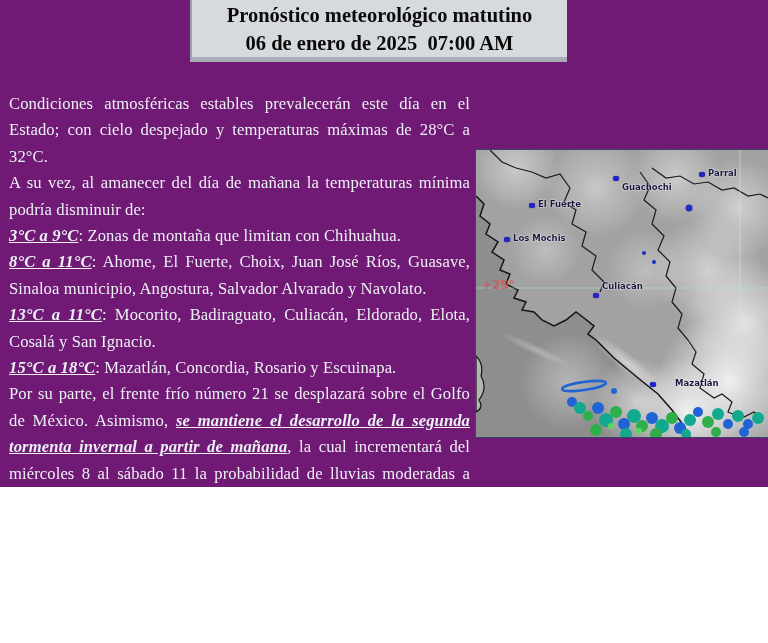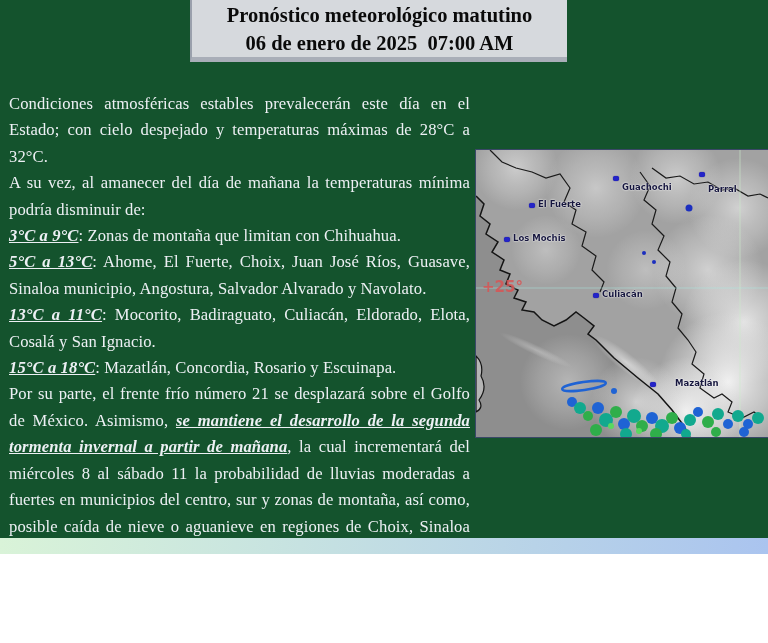--- a/index.html
+++ b/index.html
@@ -1,19 +1,19 @@
 <!DOCTYPE html>
 <html><head>
 <meta charset="utf-8">
 <style>
   * { margin:0; padding:0; box-sizing:border-box; }
   html,body { width:768px; height:643px; }
   .page {
-    position:relative; width:768px; height:554px;
-    background:#14532d; overflow:hidden;
+    position:relative; width:768px; height:487px;
+    background:#701a75; overflow:hidden;
     font-family:"Liberation Serif","DejaVu Serif",serif;
   }
   
   .title-box {
     position:absolute; left:190px; top:0; width:377px; height:62px;
     background:#d6d9dd; border-bottom:5px solid #a9aeb8; border-left:2px solid #9aa0ac;
     display:flex; flex-direction:column; align-items:center; justify-content:center;
     color:#0a0a0a; font-weight:bold; font-size:20.5px; line-height:28px;
     text-align:center; white-space:pre;
   }
@@ -29,21 +29,21 @@
   .map {
     position:absolute; left:476px; top:150px; width:292px; height:287px;
     background:#a2a2a2; box-shadow:0 0 0 1px #3a4868;
   }
   .map svg { position:absolute; left:0; top:0; }
   .map-label {
     position:absolute; font-family:"DejaVu Sans","Liberation Sans",sans-serif;
     font-size:8.5px; font-weight:bold; color:#16163e; white-space:nowrap;
     text-shadow:0 0 2px rgba(255,255,255,.95), 0 0 1px rgba(255,255,255,.9);
   }
-  .map-label.latitude { color:#d85555; text-shadow:none; opacity:.85; font-size:15px; }
+  .map-label.latitude { color:#d85555; text-shadow:none; opacity:.85; font-size:12px; }
   .map-dot {
     position:absolute; width:6px; height:5px; background:#2424c8;
     border-radius:45%; box-shadow:0 0 1px #000080;
   }
   
   .band {
     position:absolute; left:0; top:538px; width:768px; height:105px;
     background:linear-gradient(90deg,#d9f3d8 0%,#c8e4e0 35%,#aac4ef 100%);
   }
 </style>
@@ -54,21 +54,21 @@
 
   <div class="title-box">
     <div>Pronóstico meteorológico matutino</div>
     <div>06 de enero de 2025  07:00 AM</div>
   </div>
 
   <div class="body-text">
       <div class="para"><span>Condiciones atmosféricas estables prevalecerán este día en el Estado; con cielo despejado y temperaturas máximas de 28°C a 32°C.</span></div>
       <div class="para"><span>A su vez, al amanecer del día de mañana la temperaturas mínima podría disminuir de:</span></div>
       <div class="para"><span class="emph">3°C a 9°C</span><span>: Zonas de montaña que limitan con Chihuahua.</span></div>
-      <div class="para"><span class="emph">5°C a 13°C</span><span>: Ahome, El Fuerte, Choix, Juan José Ríos, Guasave, Sinaloa municipio, Angostura, Salvador Alvarado y Navolato.</span></div>
+      <div class="para"><span class="emph">8°C a 11°C</span><span>: Ahome, El Fuerte, Choix, Juan José Ríos, Guasave, Sinaloa municipio, Angostura, Salvador Alvarado y Navolato.</span></div>
       <div class="para"><span class="emph">13°C a 11°C</span><span>: Mocorito, Badiraguato, Culiacán, Eldorado, Elota, Cosalá y San Ignacio.</span></div>
       <div class="para"><span class="emph">15°C a 18°C</span><span>: Mazatlán, Concordia, Rosario y Escuinapa.</span></div>
       <div class="para"><span>Por su parte, el frente frío número 21 se desplazará sobre el Golfo de México. Asimismo, </span><span class="emph">se mantiene el desarrollo de la segunda tormenta invernal a partir de mañana</span><span>, la cual incrementará del miércoles 8 al sábado 11 la probabilidad de lluvias moderadas a fuertes en municipios del centro, sur y zonas de montaña, así como, posible caída de nieve o aguanieve en regiones de Choix, Sinaloa municipio, Badiraguato y San Ignacio que limitan con Chihuahua y Durango.</span></div>
     </div>
 
   <div class="map">
     <svg width="292" height="287" viewBox="0 0 292 287">
       <defs>
         <radialGradient id="cloud" cx="50%" cy="50%" r="50%">
           <stop offset="0%" stop-color="#ffffff" stop-opacity="1"></stop>
@@ -147,27 +147,27 @@
         <circle cx="210" cy="284" r="5" fill="#12a98e"></circle>
           <circle cx="240" cy="282" r="5" fill="#2fae4a"></circle>
         <circle cx="268" cy="282" r="5" fill="#1f63d4"></circle>
       </g>
     </svg>
 
     <div>
         <span class="map-dot" style="left: 137px; top: 26px;"></span>
         <span class="map-label" style="left: 146px; top: 32px;">Guachochi</span>
         <span class="map-dot" style="left: 223px; top: 22px;"></span>
-        <span class="map-label" style="left: 232px; top: 18px; margin-top: 16px;">Parral</span>
+        <span class="map-label" style="left: 232px; top: 18px;">Parral</span>
         <span class="map-dot" style="left: 53px; top: 53px;"></span>
         <span class="map-label" style="left: 62px; top: 49px;">El Fuerte</span>
         <span class="map-dot" style="left: 28px; top: 87px;"></span>
         <span class="map-label" style="left: 37px; top: 83px;">Los Mochis</span>
         <span class="map-dot" style="left: 117px; top: 143px;"></span>
-        <span class="map-label" style="left: 126px; top: 139px;">Culiacán</span>
+        <span class="map-label" style="left: 126px; top: 131px;">Culiacán</span>
         <span class="map-dot" style="left: 174px; top: 232px;"></span>
         <span class="map-label" style="left: 183px; top: 228px; padding-left: 16px;">Mazatlán</span>
         <span class="map-label latitude" style="left: 6px; top: 128px;">+25°</span>
       </div>
   </div>
 
   <div class="band">
 
     
     

